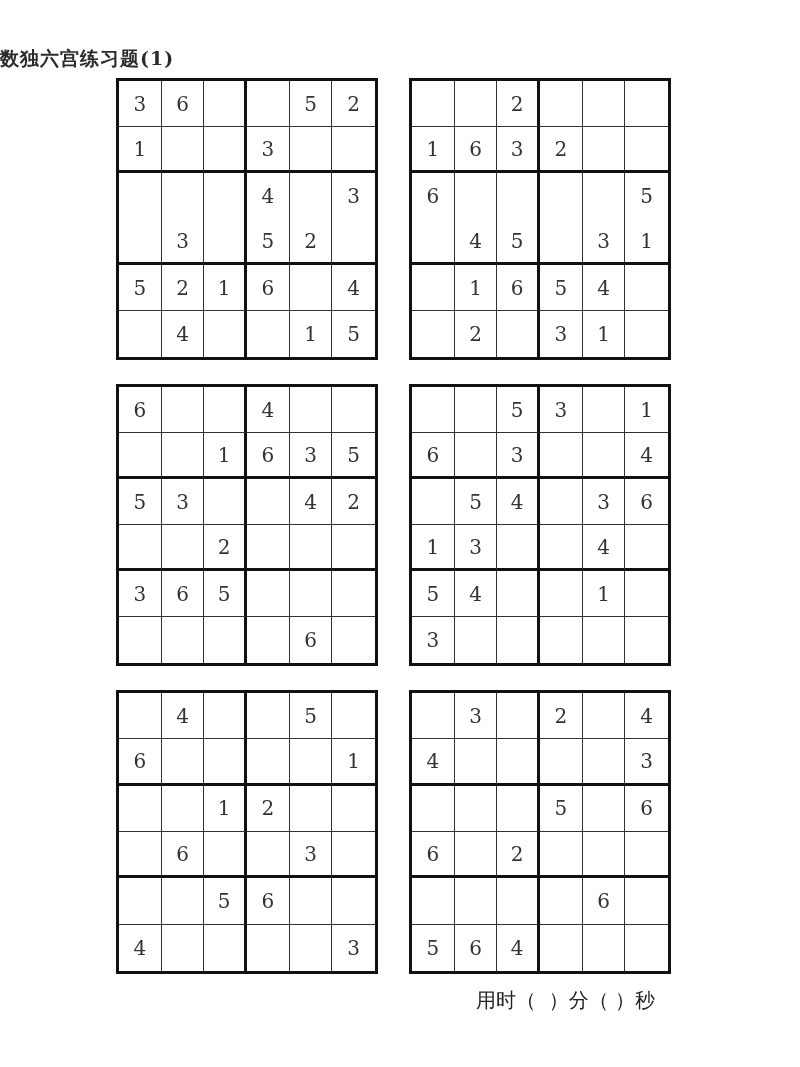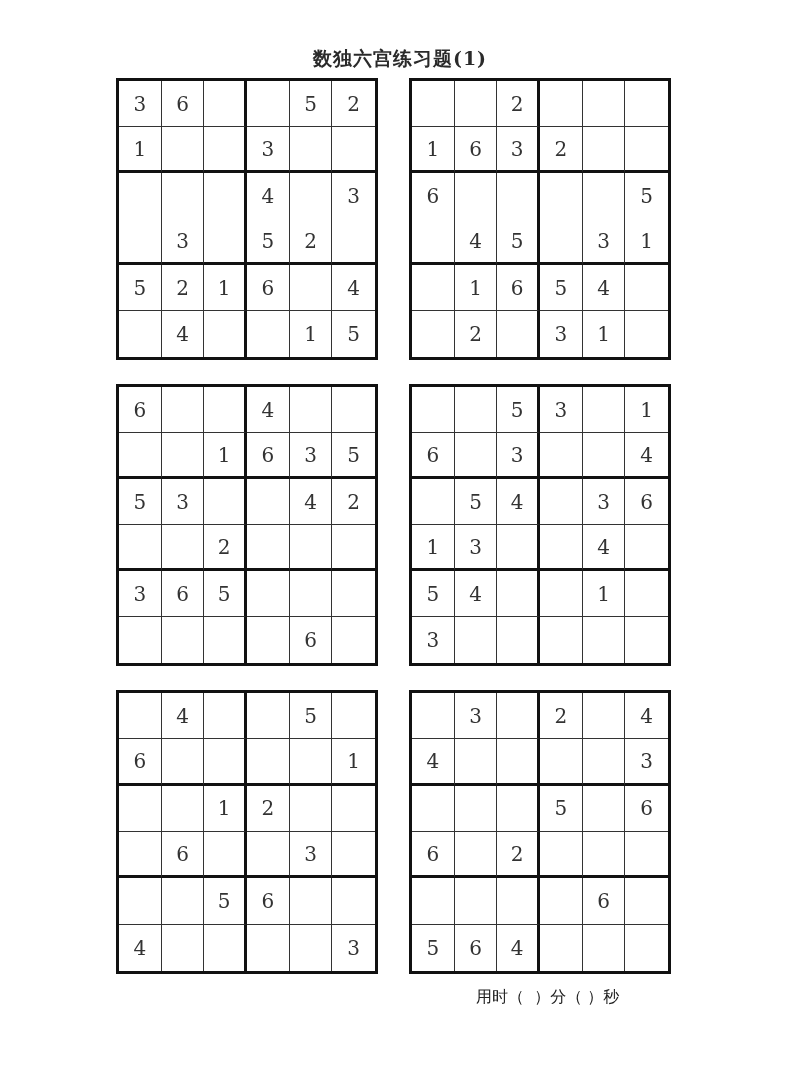--- a/index.html
+++ b/index.html
@@ -13,21 +13,21 @@
     position: relative;
     overflow: hidden;
     font-family: "DejaVu Serif", "Liberation Serif", serif;
     color: #222;
   }
   .title {
     position: absolute;
     top: 46px;
     left: 0;
     width: 800px;
-    text-align: center;
+    text-align: left;
     font-size: 19px;
     font-weight: bold;
     color: #2a2a2a;
     letter-spacing: 1px;
   }
   .grid {
     position: absolute;
     width: 262px;
     box-sizing: border-box;
     border: 3px solid #111;
@@ -49,21 +49,21 @@
   }
   .cell.c6 { border-right: none; }
   .cell.r6 { border-bottom: none; }
   .cell.c3 { border-right: 3px solid #111; }
   .cell.r2, .cell.r4 { border-bottom: 3px solid #111; }
   .cell.nobot { border-bottom: none; }
   .footer {
     position: absolute;
     top: 987px;
     left: 476px;
-    font-size: 16px;
+    font-size: 20px;
     color: #222;
     font-family: "DejaVu Sans", "Liberation Sans", sans-serif;
     white-space: pre;
   }
 </style>
 </head>
 <body>
 
 <div class="title">数独六宫练习题(1)</div>
 

